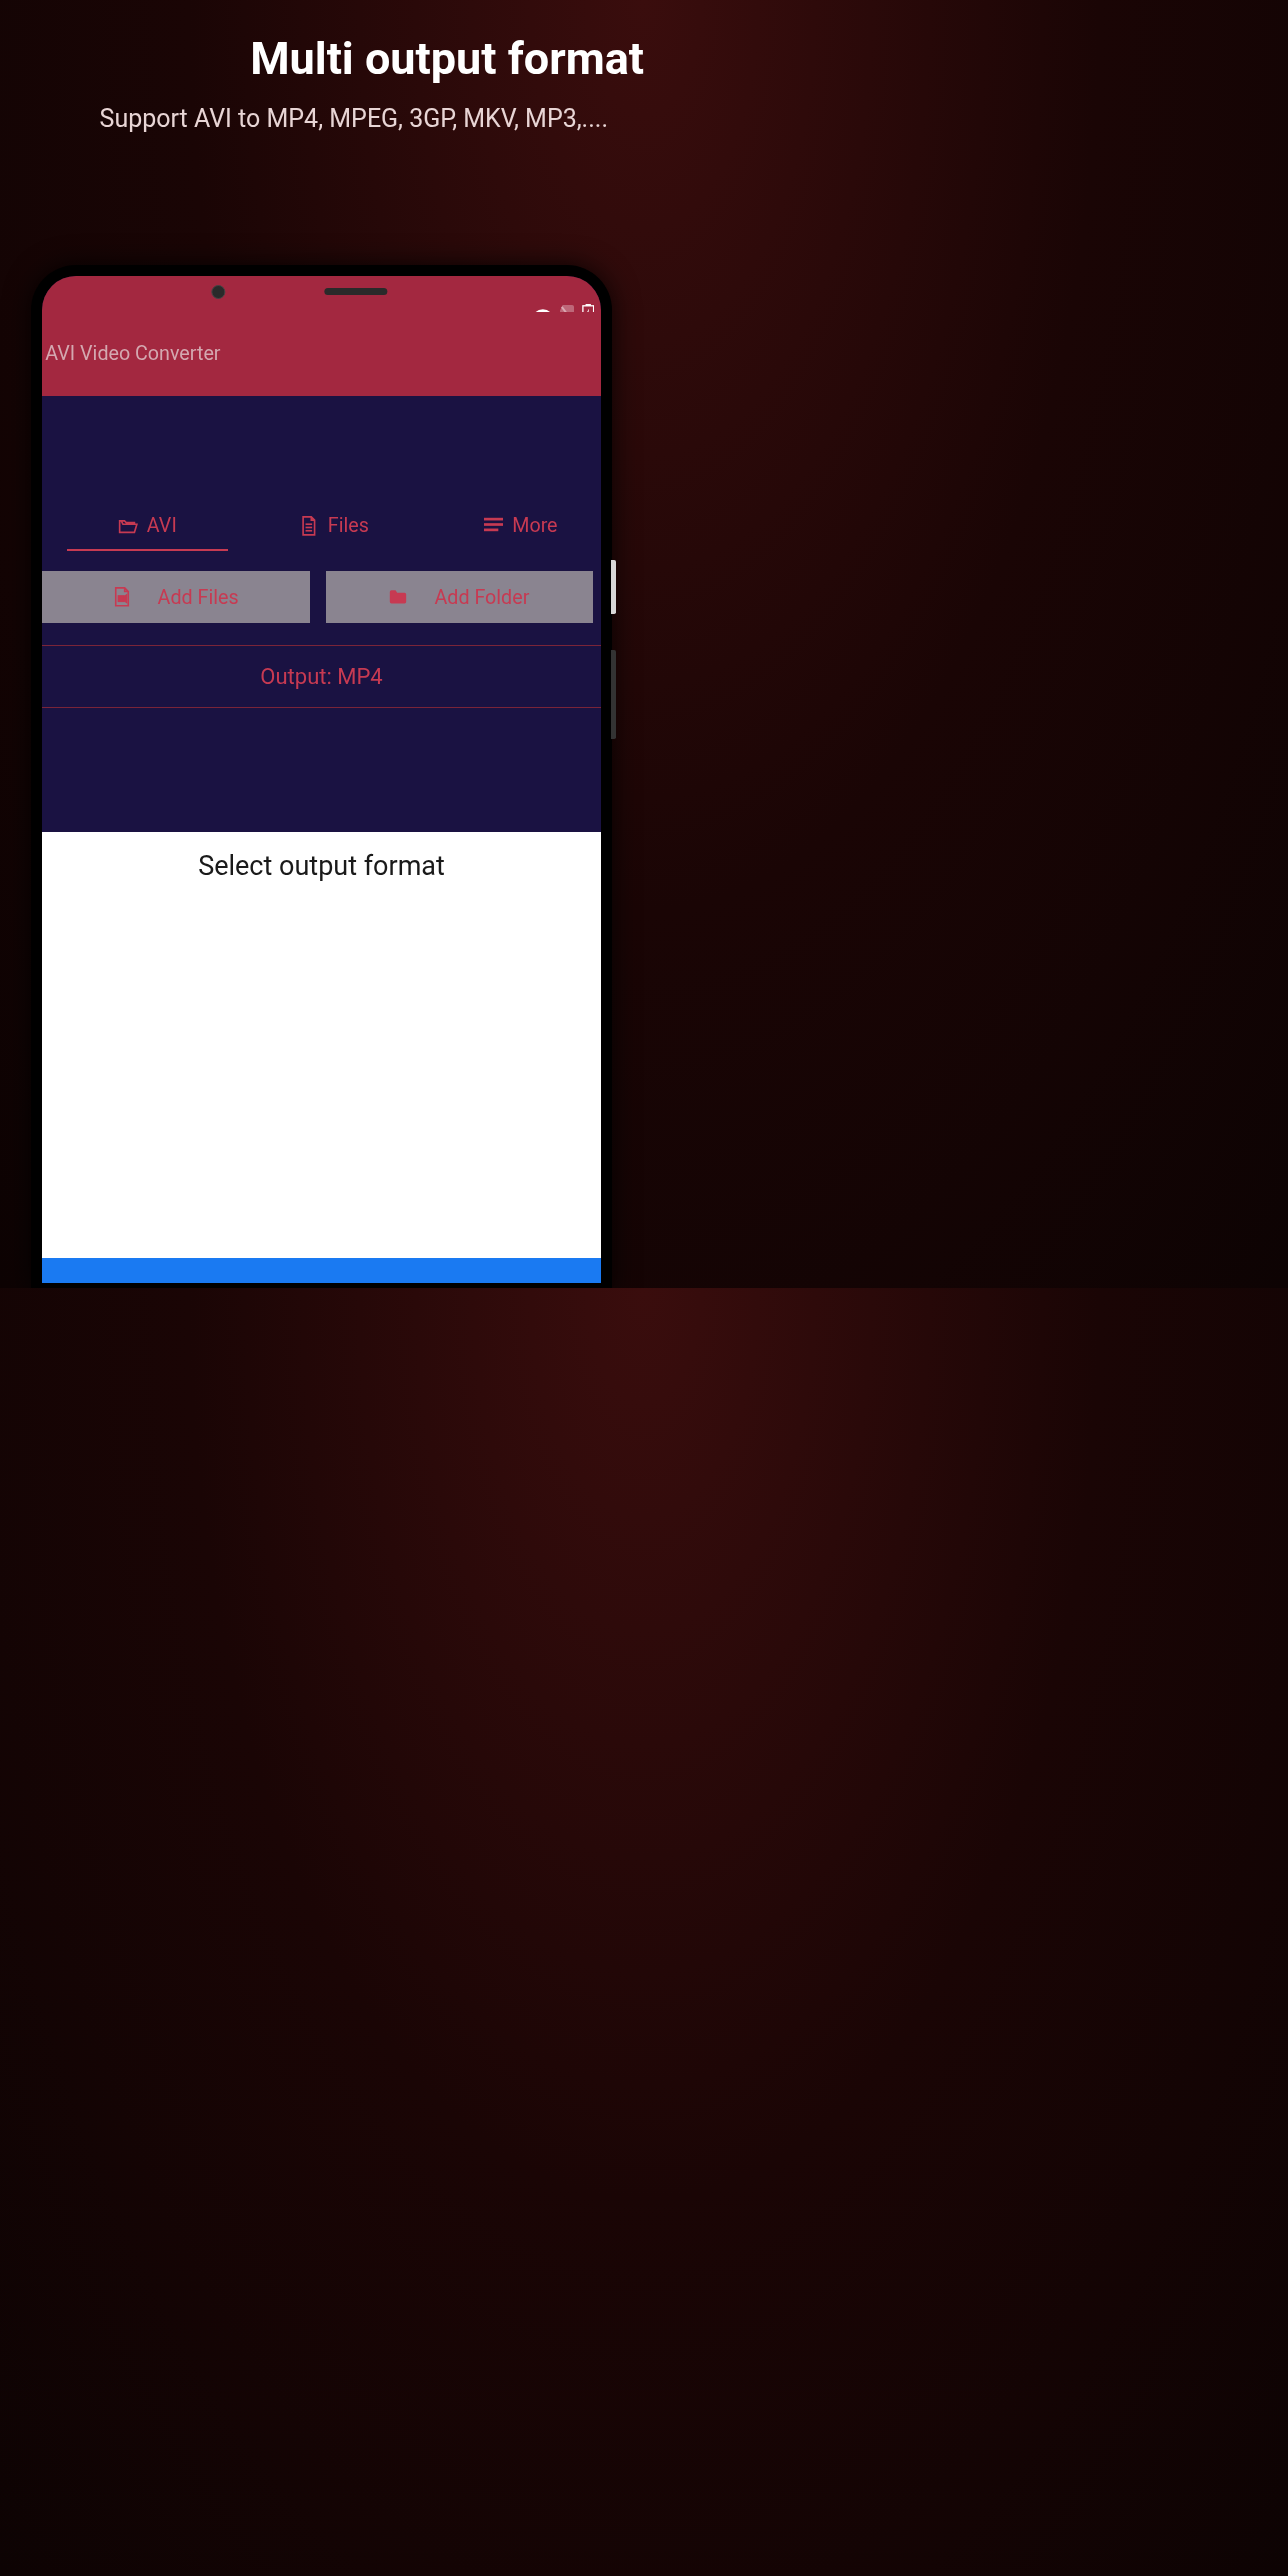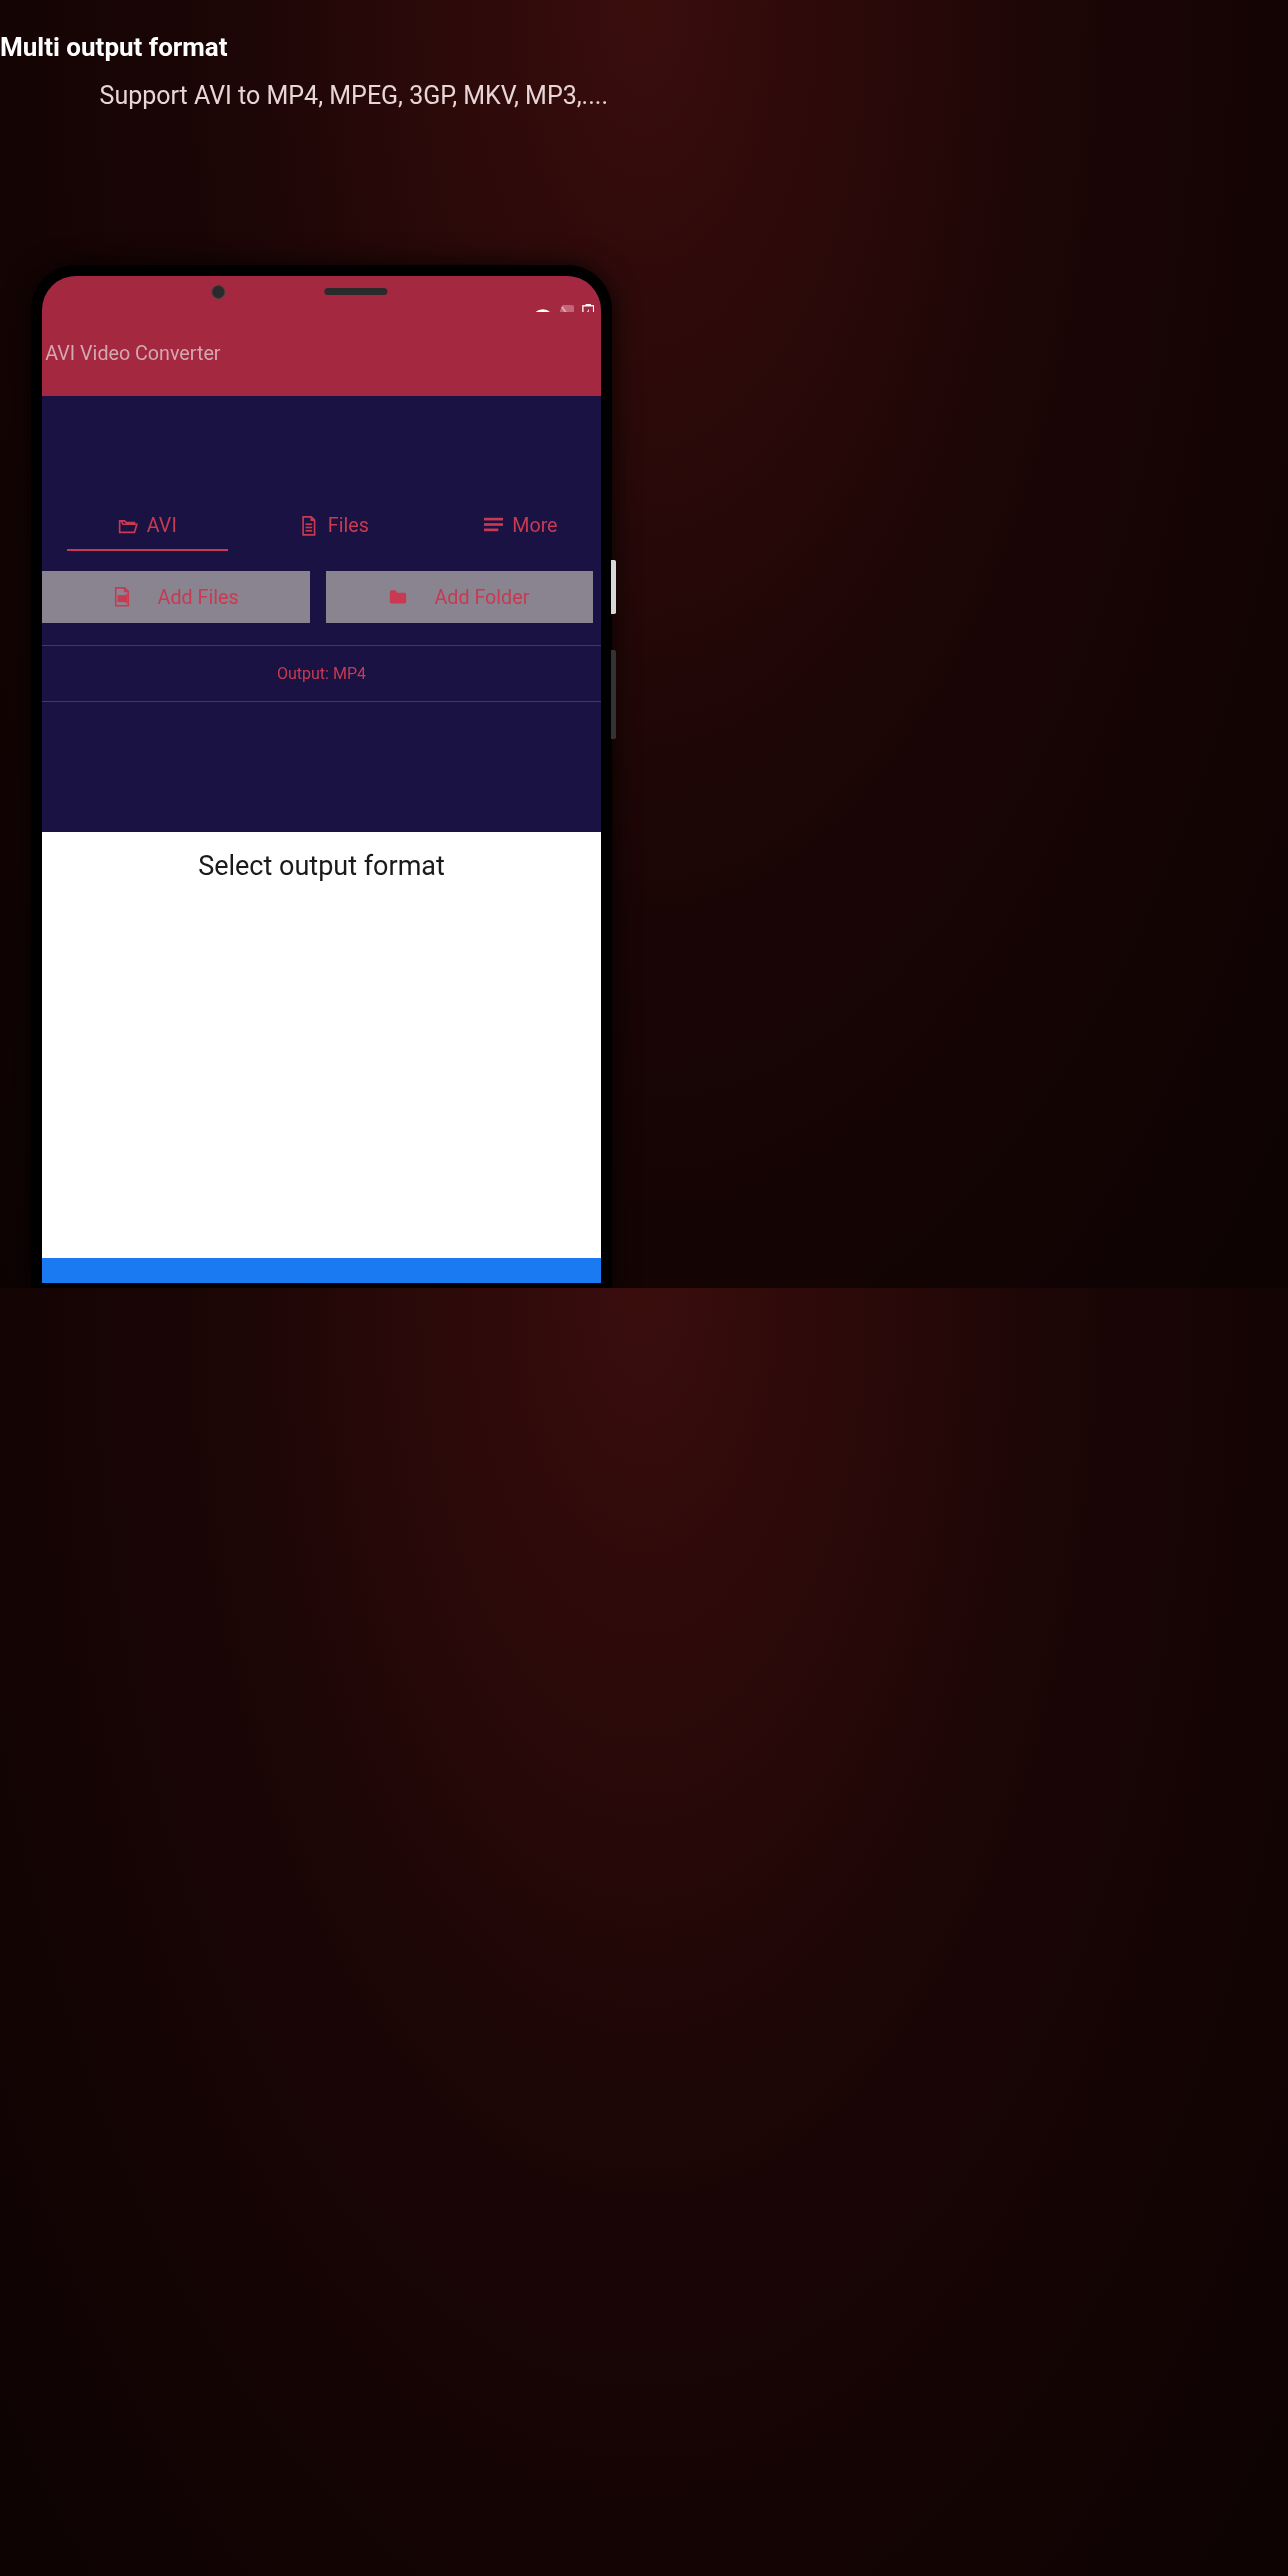--- a/index.html
+++ b/index.html
@@ -6,23 +6,23 @@
   body {
     width: 644px;
     height: 1288px;
     background: radial-gradient(ellipse at center top, #3a0d0d 0%, #1a0505 50%, #0d0303 100%);
     font-family: -apple-system, BlinkMacSystemFont, 'Segoe UI', Roboto, sans-serif;
     overflow: hidden;
     position: relative;
   }
   .promo-title {
     color: #ffffff;
-    font-size: 26px;
+    font-size: 45px;
     font-weight: 700;
-    text-align: left;
+    text-align: right;
     margin-top: 32px;
   }
   .promo-subtitle {
     color: #e8d5d5;
     font-size: 25px;
     font-weight: 400;
     text-align: right;
     margin-top: 16px;
     line-height: 1.4;
     padding: 0 36px;
@@ -157,21 +157,21 @@
   .action-button:first-child { margin-left: 0; }
   .action-button:last-child { margin-right: 8px; }
   .btn-icon { width: 18px; height: 19.7px; }
   .output-bar {
     margin-top: 21.5px;
     border-top: 0.9px solid #7a2438;
     border-bottom: 0.9px solid #7a2438;
     text-align: center;
     padding: 18px 0;
     color: #c73a52;
-    font-size: 16px;
+    font-size: 22px;
   }
   .sheet {
     position: absolute;
     left: 0;
     right: 0;
     bottom: 0;
     top: 436px;
     background: #ffffff;
     padding-top: 18px;
   }

